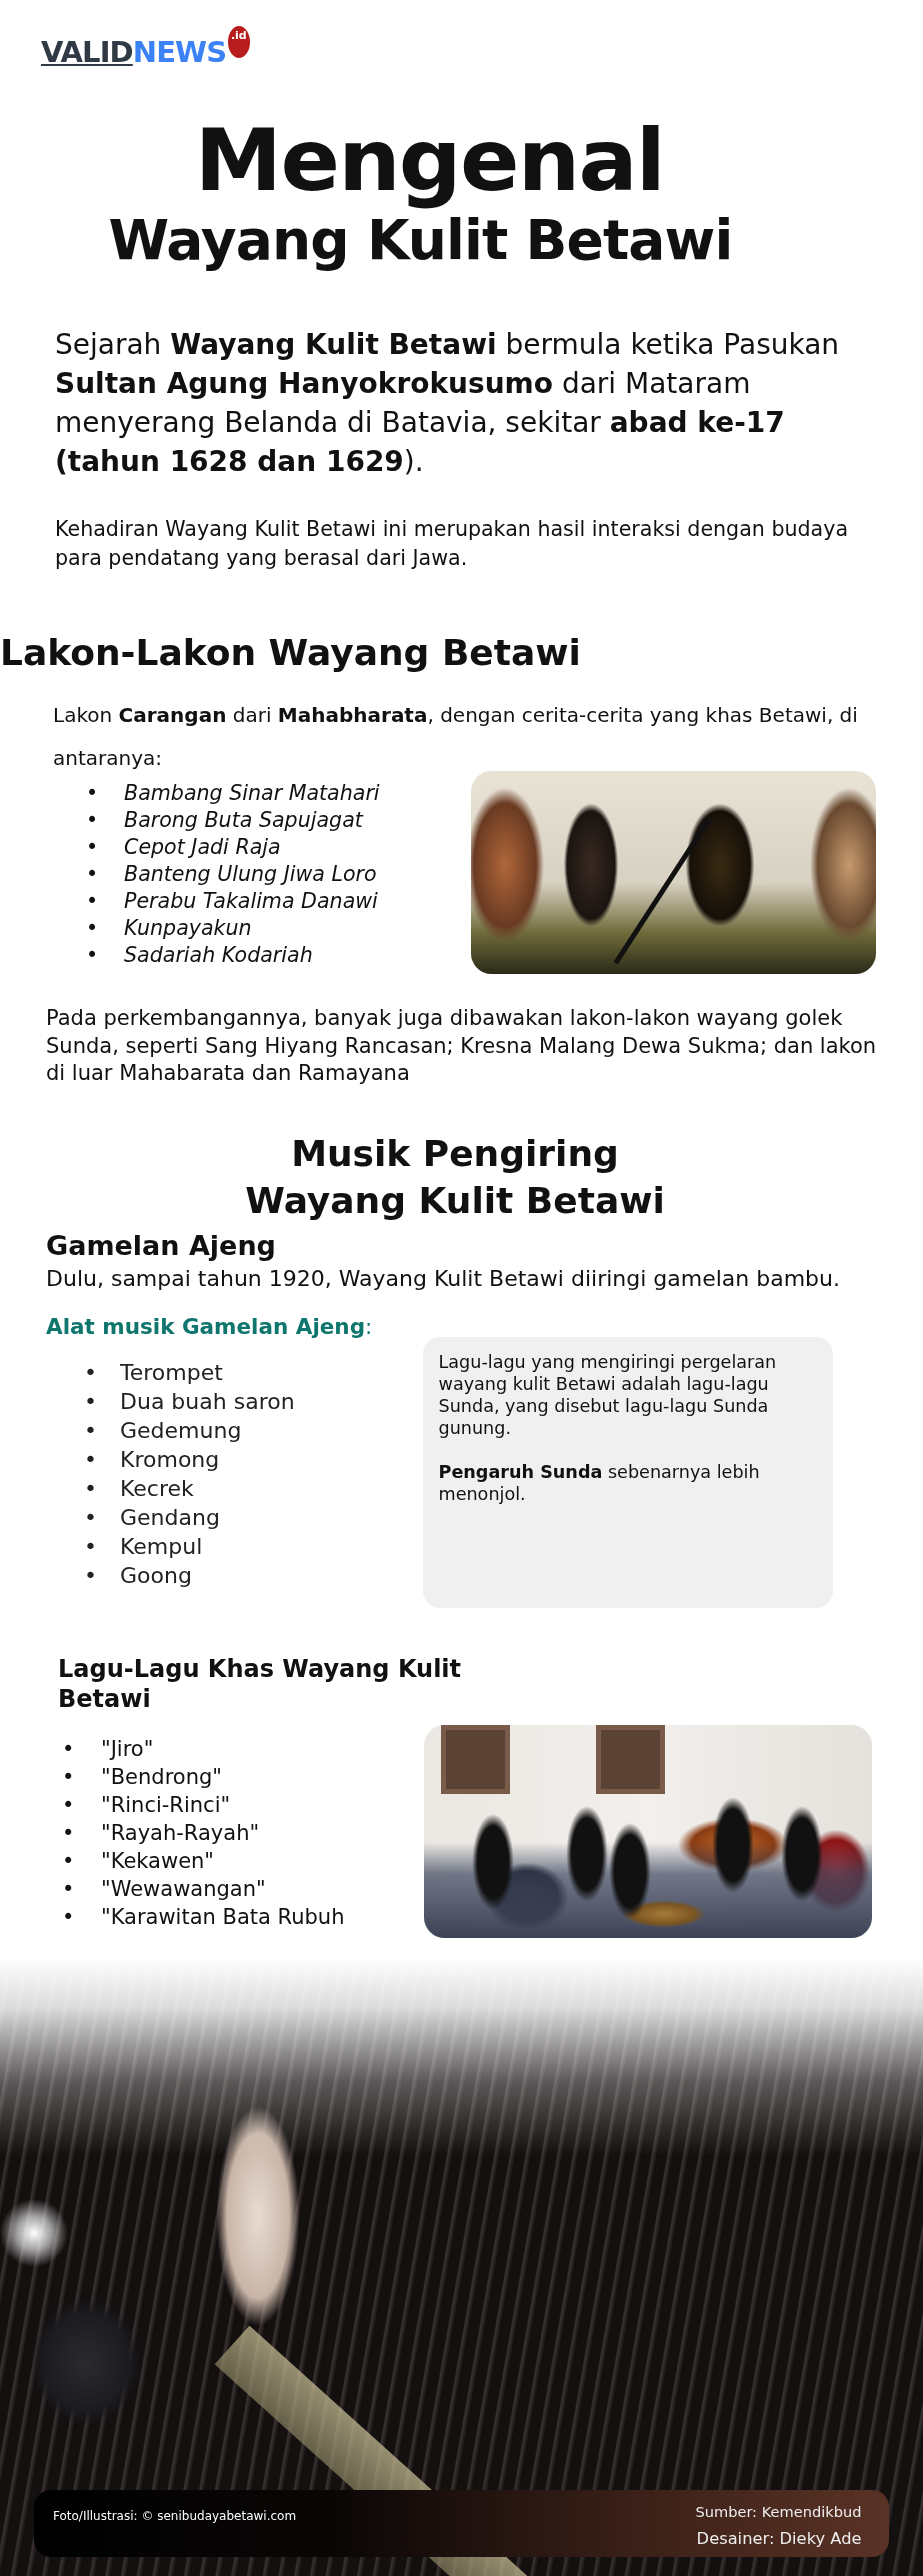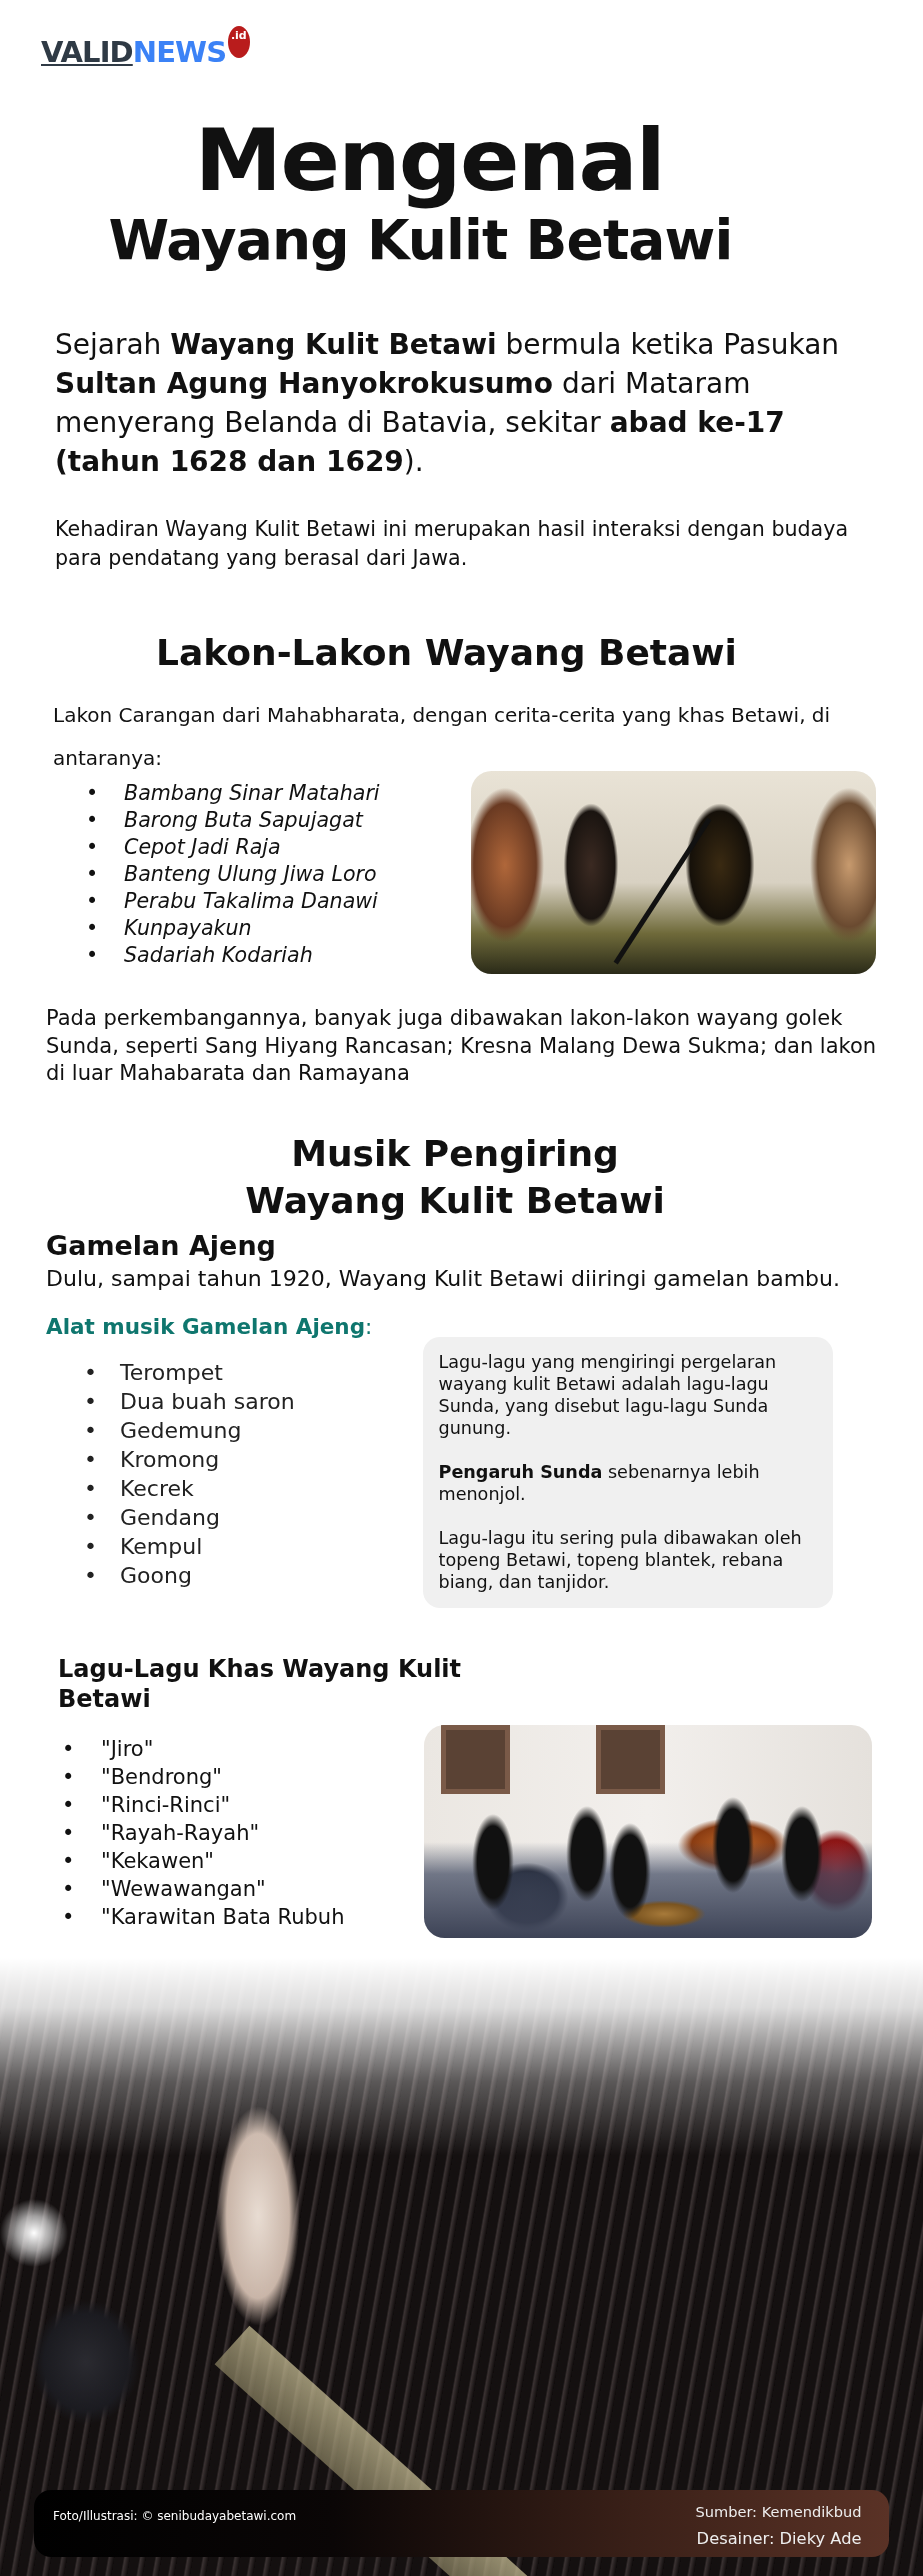--- a/index.html
+++ b/index.html
@@ -13,23 +13,23 @@
     .logo .id { display: inline-block; width: 22px; height: 32px; border-radius: 50%; background: #b91c1c; color: #fff; font-size: 11px; text-align: center; line-height: 20.6px; margin-left: 1.7px; align-self: flex-start; letter-spacing: 0; }
 
     
     .title1 { left: 0; top: 110px; width: 859px; text-align: center; font-family: "DejaVu Sans", sans-serif; font-weight: 900; font-size: 86px; letter-spacing: -1.7px; transform: scaleX(1.02); font-weight: bold; }
     .title2 { left: 0; top: 208px; width: 841px; text-align: center; font-family: "DejaVu Sans", sans-serif; font-weight: bold; font-size: 55px; letter-spacing: -0.9px; }
 
     .intro { left: 55px; top: 325px; width: 790px; font-family: "DejaVu Sans", sans-serif; font-size: 28px; line-height: 39px; color: #111; }
     .intro b { font-weight: bold; }
     .intro2 { left: 55px; top: 515px; width: 824px; font-family: "DejaVu Sans", sans-serif; font-size: 20.6px; line-height: 29px; color: #111; }
 
-    .h-lakon { left: 0; top: 632px; width: 893px; text-align: center; font-family: "DejaVu Sans", sans-serif; font-weight: bold; font-size: 36px; }
+    .h-lakon { left: 0; top: 632px; width: 893px; text-align: left; font-family: "DejaVu Sans", sans-serif; font-weight: bold; font-size: 36px; }
     .lakon-intro { left: 53px; top: 694px; width: 841px; font-family: "DejaVu Sans", sans-serif; font-size: 20px; line-height: 43px; }
-    .lakon-intro b { font-weight: normal; }
+    .lakon-intro b { font-weight: bold; }
 
     ul.lakon-list { left: 86px; top: 780px; list-style: none; font-family: "DejaVu Sans", sans-serif; font-style: italic; font-size: 20.6px; line-height: 27px; }
     ul.lakon-list li { position: relative; padding-left: 38px; }
     ul.lakon-list li::before { content: "•"; position: absolute; left: 0; font-style: normal; }
 
     .photo1 { left: 471px; top: 771px; width: 405px; height: 203px; border-radius: 20.6px; overflow: hidden;
       background:
         radial-gradient(ellipse 52px 103px at 34px 94px, #b0673a 0%, #6a3a22 60%, transparent 75%),
         radial-gradient(ellipse 52px 103px at 378px 94px, #c79a6e 0%, #6a4a30 60%, transparent 75%),
         radial-gradient(ellipse 34px 77px at 120px 94px, #3b2a22 0%, #1a1410 70%, transparent 80%),
@@ -144,21 +144,20 @@
   <li>Gedemung</li>
   <li>Kromong</li>
   <li>Kecrek</li>
   <li>Gendang</li>
   <li>Kempul</li>
   <li>Goong</li>
 </ul>
 <div class="abs sunda-box">
   <p>Lagu-lagu yang mengiringi pergelaran wayang kulit Betawi adalah lagu-lagu Sunda, yang disebut lagu-lagu Sunda gunung.</p>
   <p><b>Pengaruh Sunda</b><span> sebenarnya lebih menonjol.</span></p>
-  <p>Lagu-lagu itu sering pula dibawakan oleh topeng Betawi, topeng blantek, rebana biang, dan tanjidor.</p>
 </div>
 
 <h3 class="abs h-lagu">Lagu-Lagu Khas Wayang Kulit Betawi</h3>
 <ul class="abs lagu-list">
   <li>"Jiro"</li>
   <li>"Bendrong"</li>
   <li>"Rinci-Rinci"</li>
   <li>"Rayah-Rayah"</li>
   <li>"Kekawen"</li>
   <li>"Wewawangan"</li>

